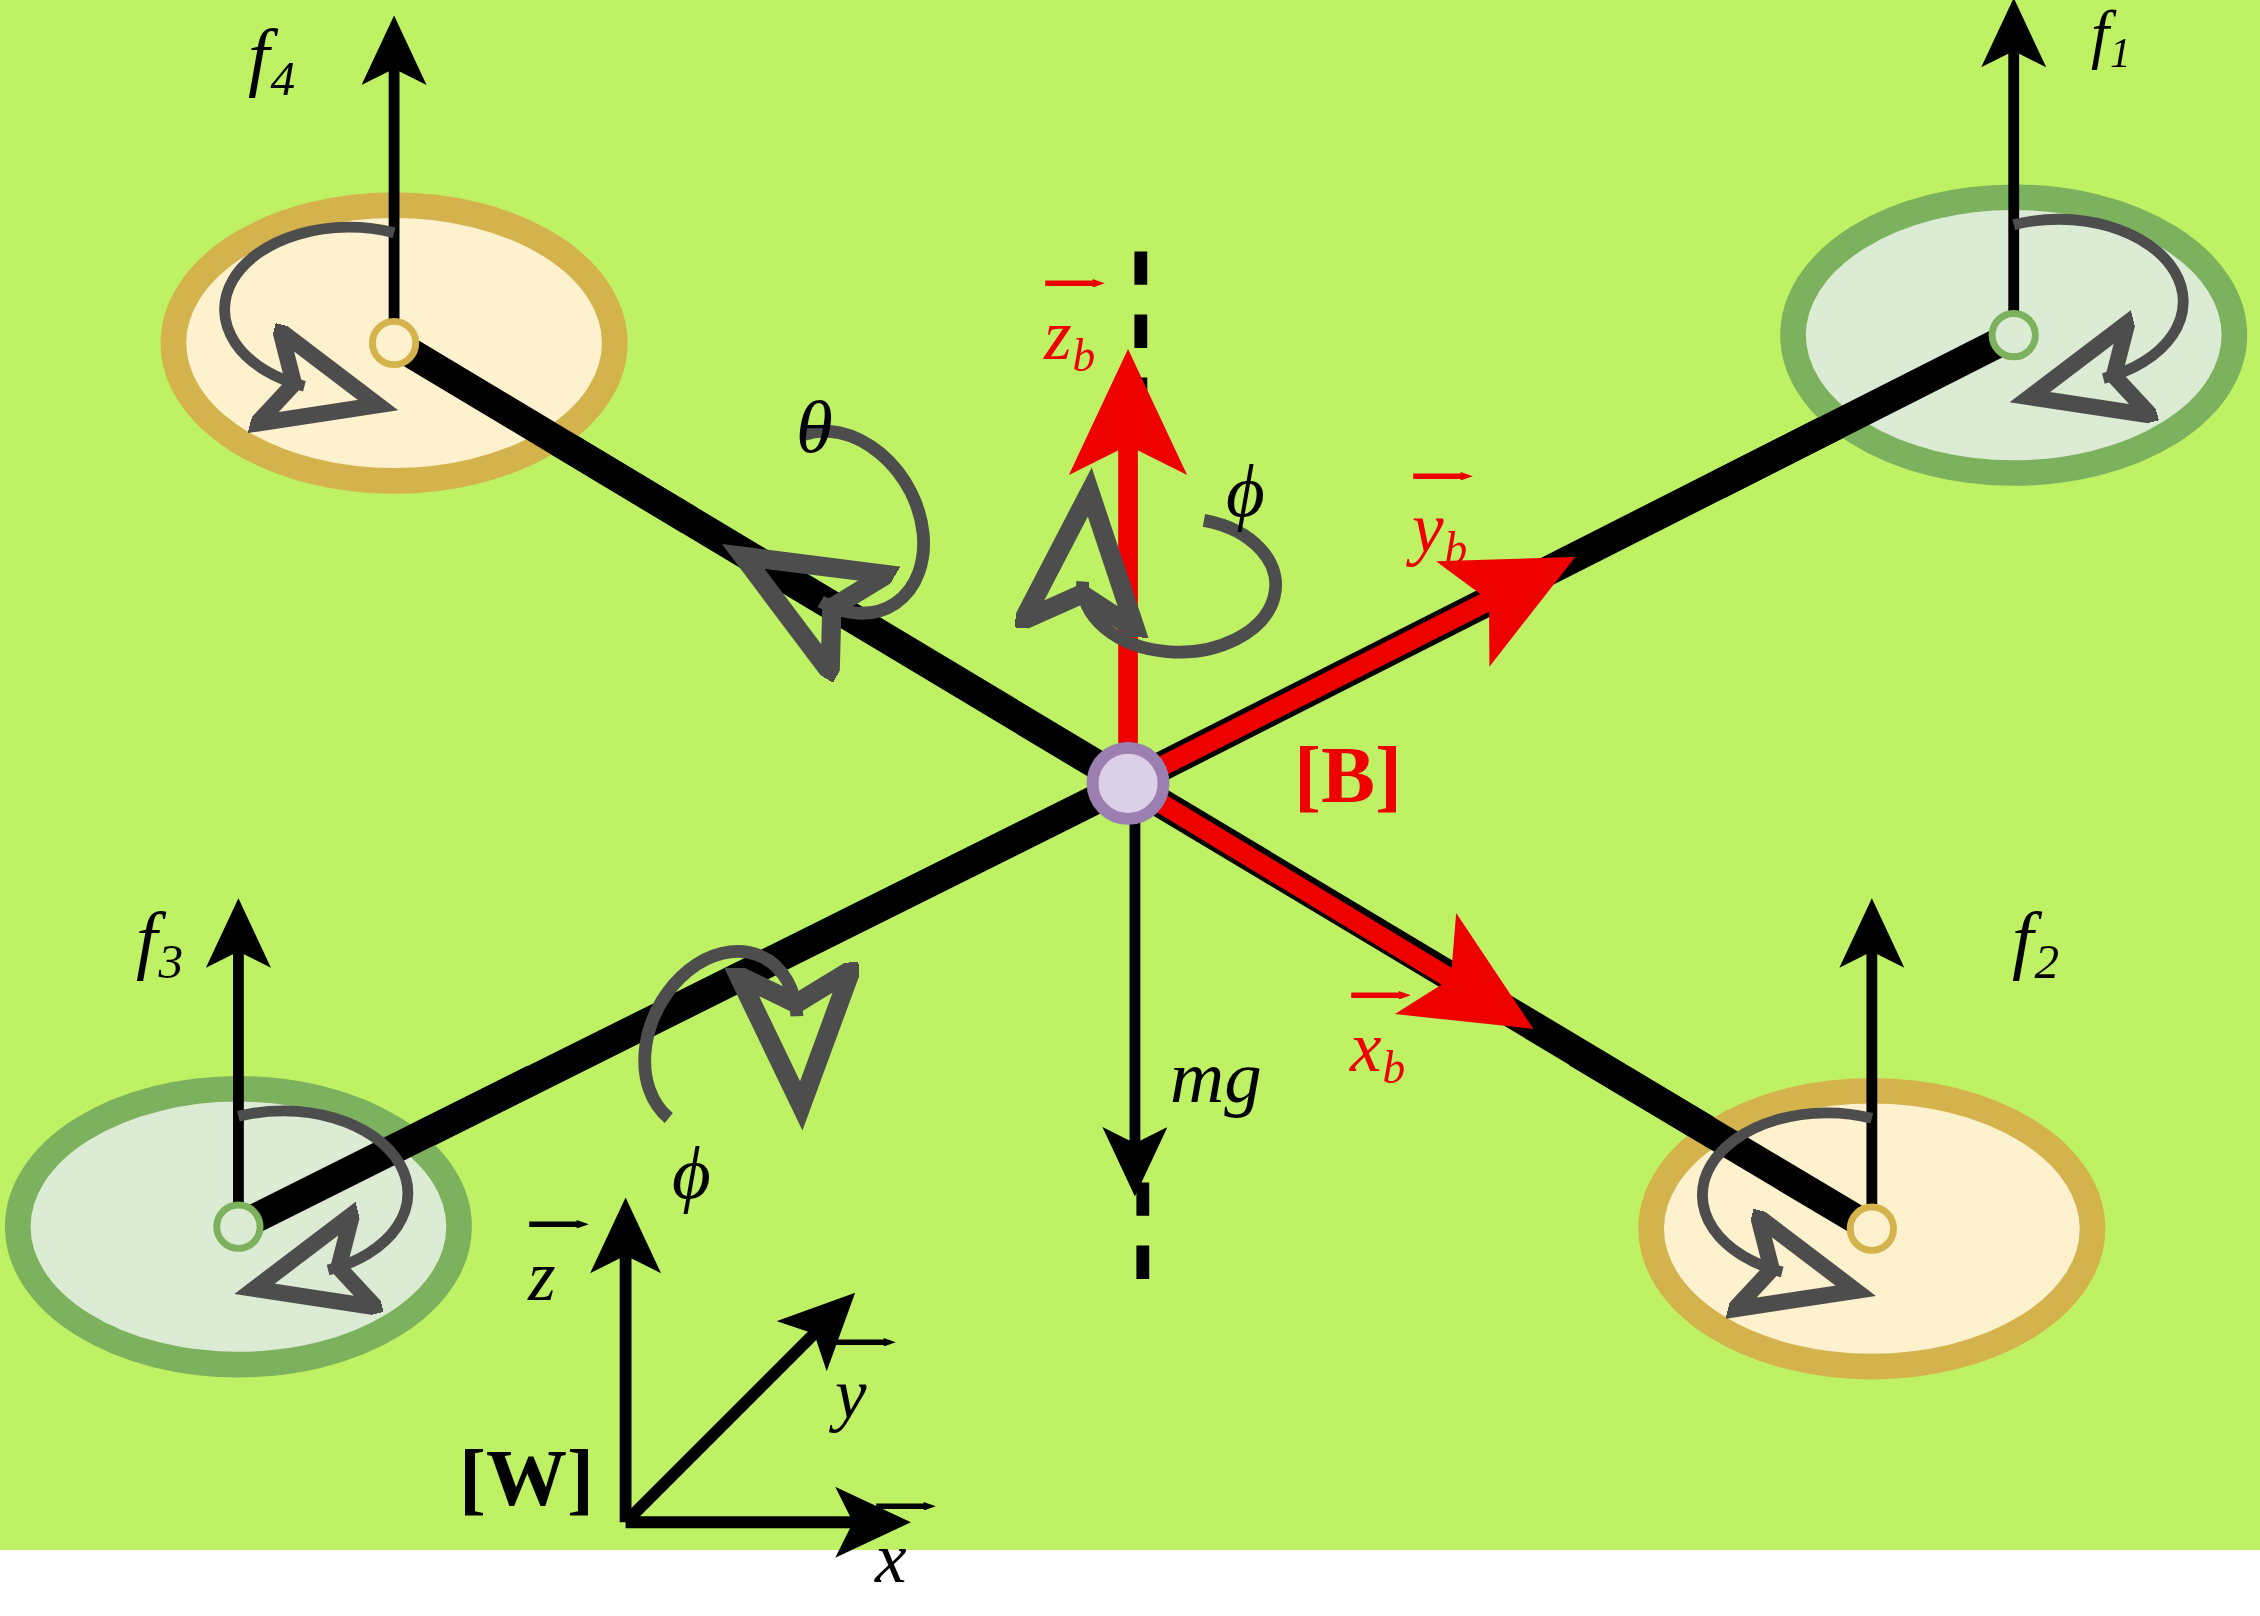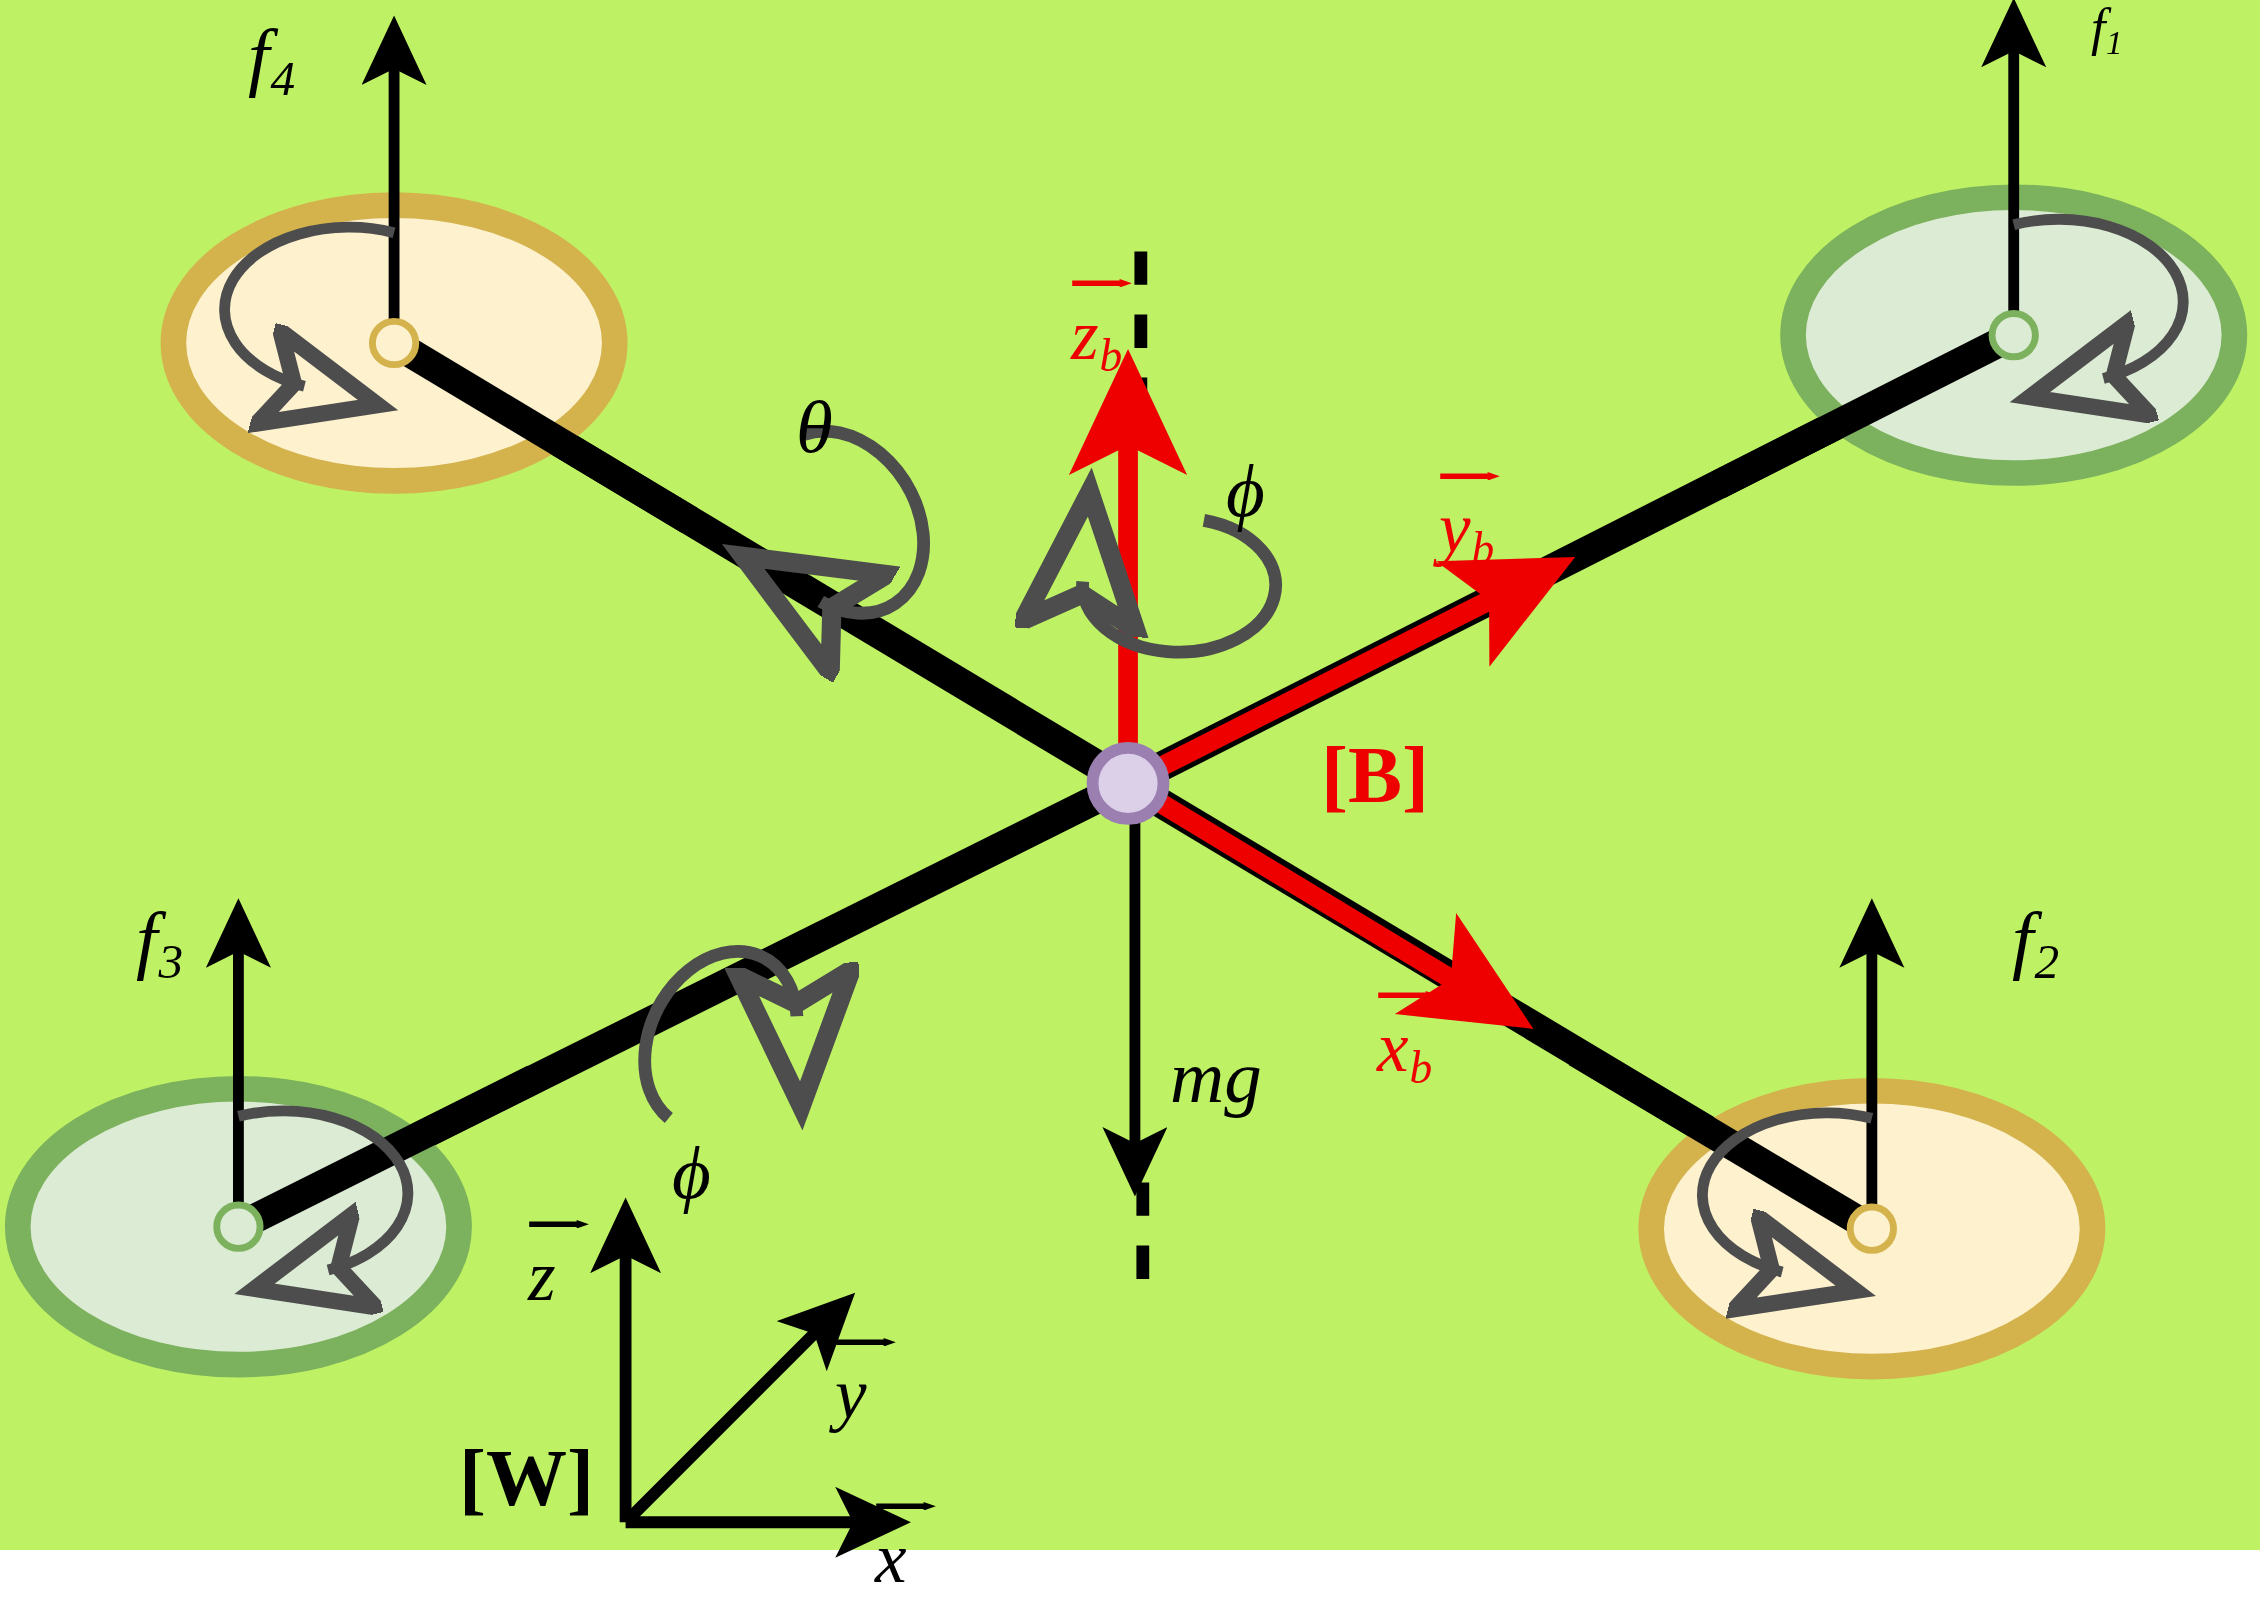--- a/index.html
+++ b/index.html
@@ -30,21 +30,21 @@
   }
   .lbl {
     position: absolute;
     font-family: "Liberation Serif", serif;
     font-style: italic;
     color: #000000;
     white-space: nowrap;
     line-height: 1;
     user-select: none;
   }
-  .lbl.red { color: #EE0000; margin-left: 27px; }
+  .lbl.red { color: #EE0000; }
   .lbl.frame {
     font-style: normal;
     font-weight: bold;
   }
   .sub {
     font-size: 0.64em;
     font-style: italic;
     vertical-align: baseline;
     position: relative;
     top: 0.26em;
@@ -167,21 +167,21 @@
       <line x1="635" y1="1545" x2="635" y2="1255" stroke="#000000" stroke-width="12" marker-end="url(#blackArrow)"></line>
       <line x1="635" y1="1545" x2="885" y2="1545" stroke="#000000" stroke-width="12" marker-end="url(#blackArrow)"></line>
       <line x1="635" y1="1545" x2="840" y2="1340" stroke="#000000" stroke-width="12" marker-end="url(#blackArrow)"></line>
     </g>
   </svg>
 
   <div class="lbl" style="left:248px; top:17.7px; font-size:77px;">
     <span>f</span><span class="sub">4</span>
   </div>
 
-  <div class="lbl" style="left:2091px; top:2px; font-size:52px;">
+  <div class="lbl" style="left:2091px; top:2px; font-size:65px;">
     <span>f</span><span class="sub">1</span>
   </div>
 
   <div class="lbl" style="left:136px; top:901px; font-size:77px;text-align:right;">
     <span>f</span><span class="sub">3</span>
   </div>
 
   <div class="lbl" style="left:2012px; top:901px; font-size:77px;font-family:Liberation Serif, serif;">
     <span>f</span><span class="sub">2</span>
   </div>

